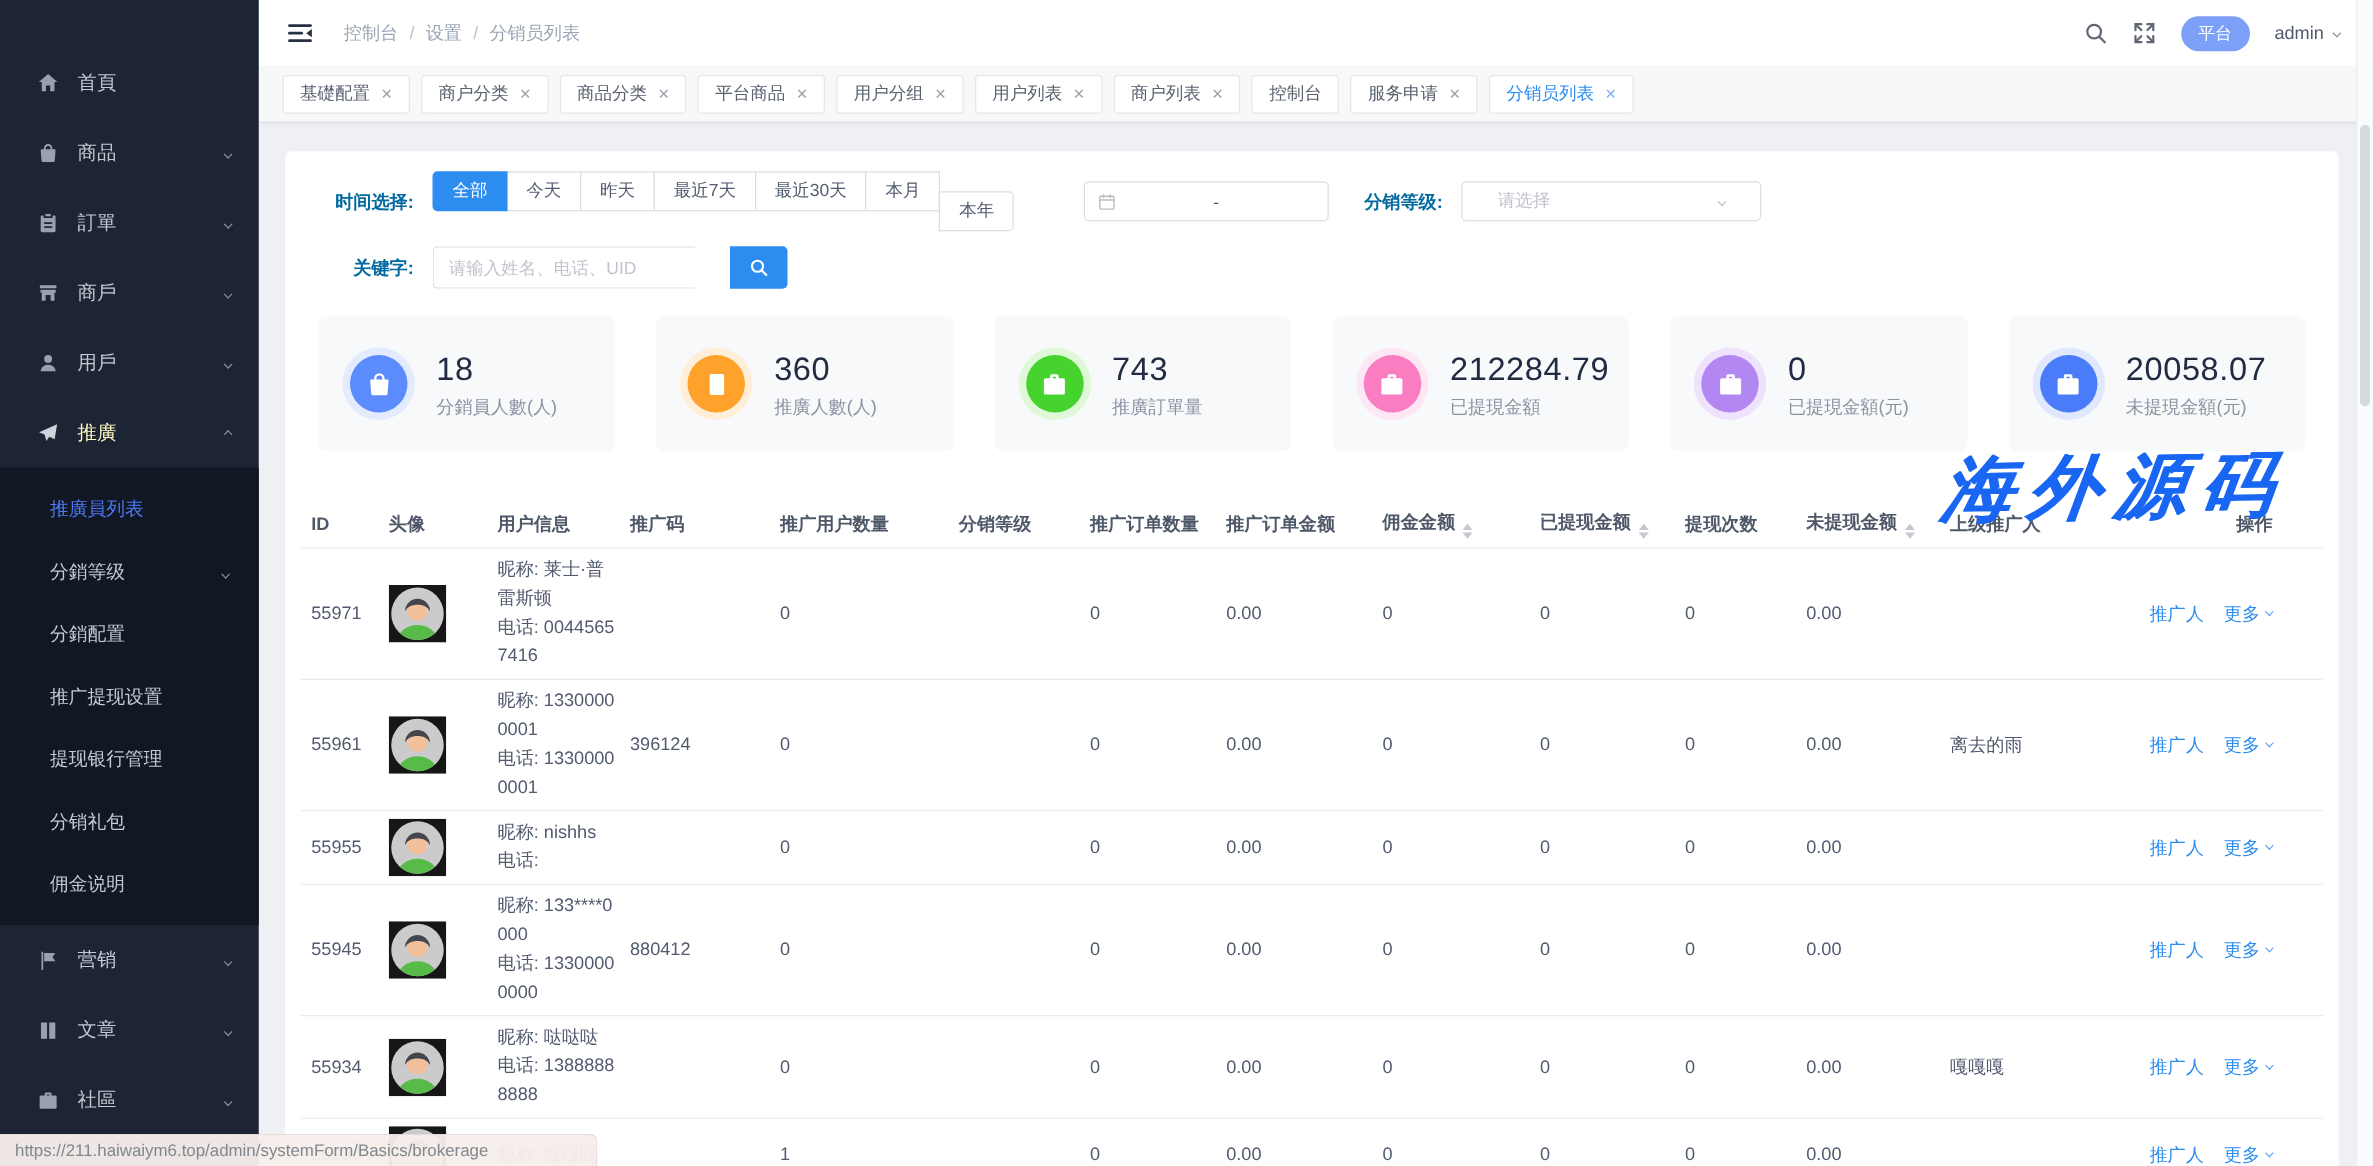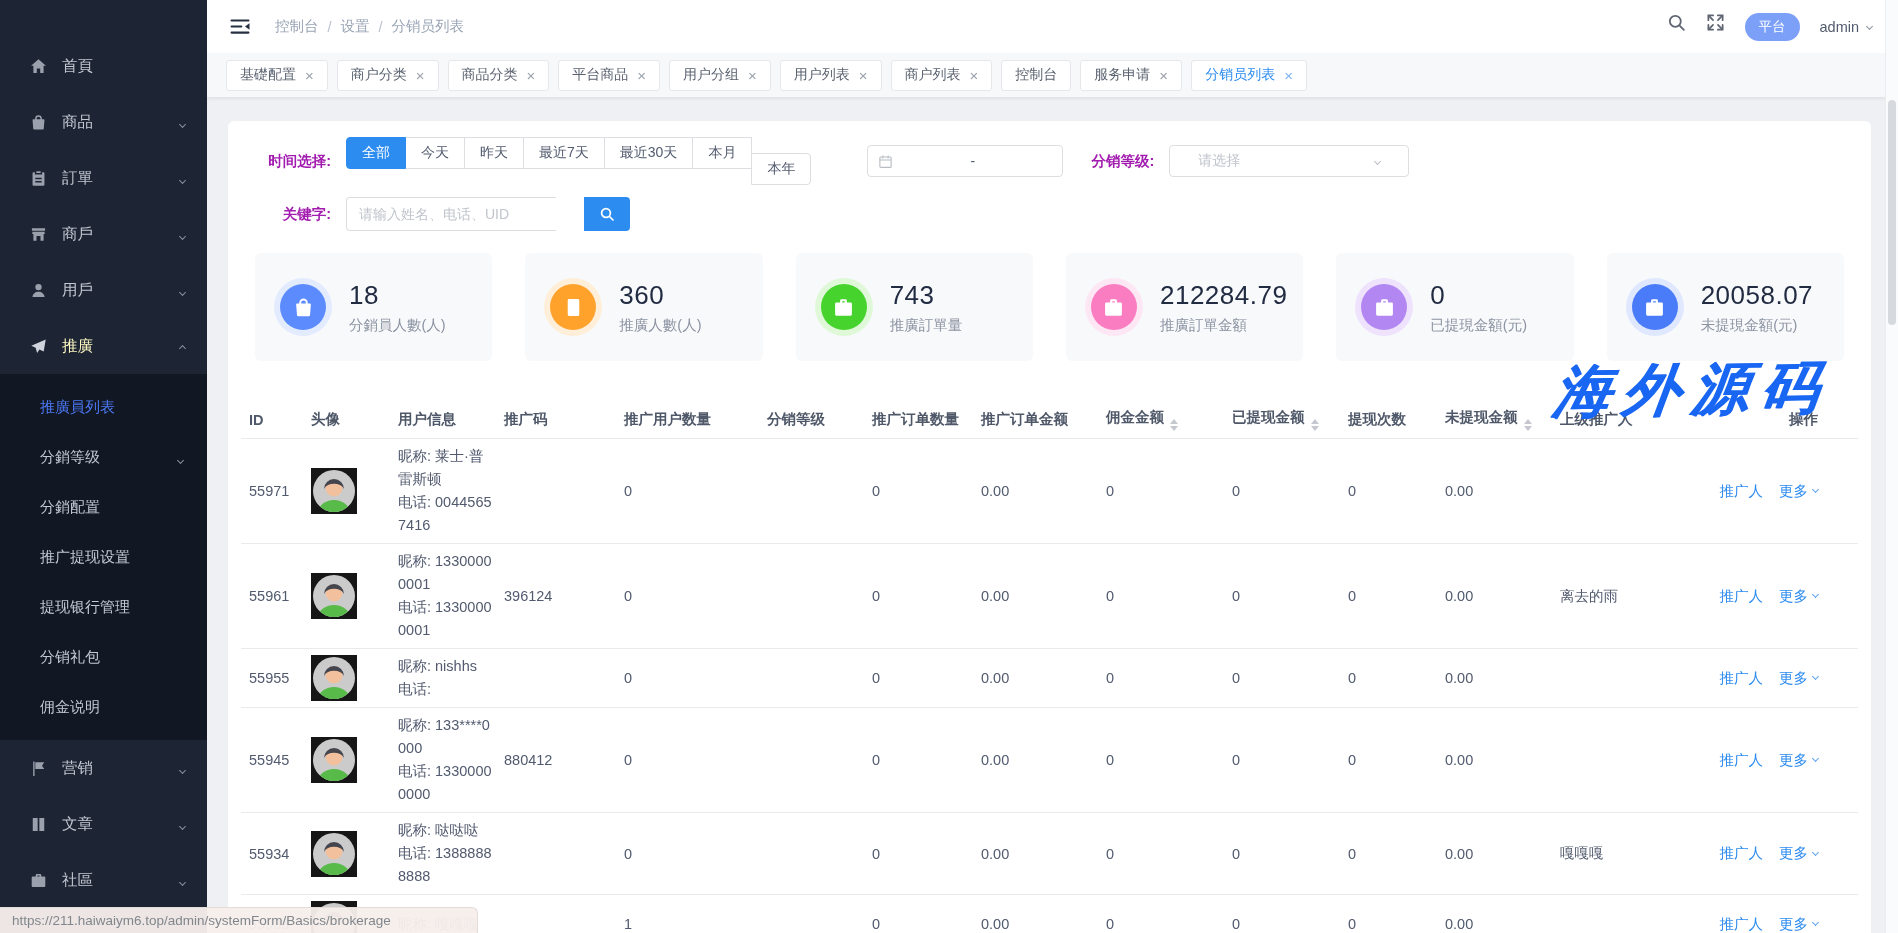--- a/index.html
+++ b/index.html
@@ -20,40 +20,40 @@
   .chev { display:inline-block; width:7px; height:7px; border-right:1.6px solid currentColor; border-bottom:1.6px solid currentColor; transform:rotate(45deg); }
   .chev.up { transform:rotate(-135deg); }
   .chev.sm { width:5px; height:5px; }
 
   
   .main { position:absolute; left:207px; top:0; right:0; bottom:0; }
   .topbar { height:53px; background:#fff; display:flex; align-items:center; padding:0 26px 0 22px; }
   .collapse-btn { width:22px; height:19px; color:#273041; cursor:pointer; margin-right:24px; }
   .breadcrumb { font-size:14.5px; color:#9aa5b6; display:flex; align-items:center; }
   .breadcrumb .sep { margin:0 9px; color:#b9c2cf; }
-  .topbar-right { margin-left:auto; display:flex; gap:20px; }
+  .topbar-right { margin-left:auto; display:flex; align-items:center; gap:20px; }
   .tb-icon { width:19px; height:19px; color:#5f6672; cursor:pointer; }
   .pill { background:#7c9ff8; color:#fff; font-size:13.5px; padding:5px 14px; border-radius:999px; }
   .user-box { display:flex; align-items:center; gap:8px; font-size:14.5px; color:#525b6d; cursor:pointer; }
   .user-box .chev { color:#8a919d; }
 
   
   .tabstrip { height:44px; background:#f7f8fa; display:flex; align-items:center; padding:0 19px; box-shadow:0 2px 3px rgba(15,25,40,.06); position:relative; z-index:2; }
   .tab { display:flex; align-items:center; background:#fff; border:1px solid #e5e7ea; border-radius:3px; height:31px; padding:0 13px; margin-right:9px; font-size:14px; color:#5a6270; cursor:pointer; white-space:nowrap; }
   .tab-close { margin-left:9px; color:#9aa1ab; font-size:15px; line-height:1; cursor:pointer; }
   .tab.active { color:#2d8cf0; }
   .tab.active .tab-close { color:#7fb3f5; }
 
   
   .content { position:absolute; top:97px; left:0; right:13px; bottom:0; padding:24px 14px 0 21px; }
   .panel { background:#fff; border-radius:6px; padding:16px 13px 0 13px; height:1400px; }
 
   .filter-row { display:flex; align-items:center; }
   .filter-row + .filter-row { margin-top:12px; }
-  .f-label { width:90px; text-align:right; font-size:14.5px; font-weight:bold; color:#a21caf; margin-right:15px; flex:none; }
+  .f-label { width:90px; text-align:right; font-size:14.5px; font-weight:bold; color:#0369a1; margin-right:15px; flex:none; }
   .btn-group { display:flex; }
   .tbtn { height:32px; padding:0 15px; background:#fff; border:1px solid #dcdee2; font-size:14px; color:#515a6e; margin-left:-1px; cursor:pointer; font-family:inherit; }
   .tbtn:first-child { border-radius:4px 0 0 4px; margin-left:0; }
   .tbtn:last-child { border-radius:0 4px 4px 0;margin-top:16px; }
   .tbtn.active { background:#2d8cf0; border-color:#2d8cf0; color:#fff; position:relative; z-index:1; }
   .date-range { width:196px; height:32px; border:1px solid #dcdee2; border-radius:4px; background:#fff; display:flex; align-items:center; padding:0 10px; margin-left:56px; }
   .date-range .icon { width:15px; height:15px; color:#b8bdc4; }
   .date-range .sep { flex:1; text-align:center; color:#515a6e; font-size:14px; }
   .level-label { width:auto; margin-left:28px; }
   .select-box { width:240px; height:32px; border:1px solid #dcdee2; border-radius:4px; background:#fff; display:flex; align-items:center; padding:0 28px; cursor:pointer; }
@@ -383,21 +383,21 @@
           <div class="stat-card">
             <span class="stat-ico" style="background:#fa7cc1;box-shadow:0 0 0 6px #fee7f4">
               <span class="icon ">
                 <svg viewBox="0 0 16 16" fill="currentColor">
                   <path d="M6.4 1.8h3.2a1 1 0 0 1 1 1v1.4h2.8a1 1 0 0 1 1 1v8a1 1 0 0 1-1 1H2.6a1 1 0 0 1-1-1v-8a1 1 0 0 1 1-1h2.8V2.8a1 1 0 0 1 1-1zm.6 1.5v.9h2v-.9z"></path>
                 </svg>
               </span>
             </span>
             <span class="stat-txt">
               <div class="stat-num">212284.79</div>
-              <div class="stat-lbl">推廣訂單金額</div>
+              <div class="stat-lbl">已提現金額</div>
             </span>
           </div>
           <div class="stat-card">
             <span class="stat-ico" style="background:#b287f2;box-shadow:0 0 0 6px #eee2fd">
               <span class="icon ">
                 <svg viewBox="0 0 16 16" fill="currentColor">
                   <path d="M6.4 1.8h3.2a1 1 0 0 1 1 1v1.4h2.8a1 1 0 0 1 1 1v8a1 1 0 0 1-1 1H2.6a1 1 0 0 1-1-1v-8a1 1 0 0 1 1-1h2.8V2.8a1 1 0 0 1 1-1zm.6 1.5v.9h2v-.9z"></path>
                 </svg>
               </span>
             </span>

